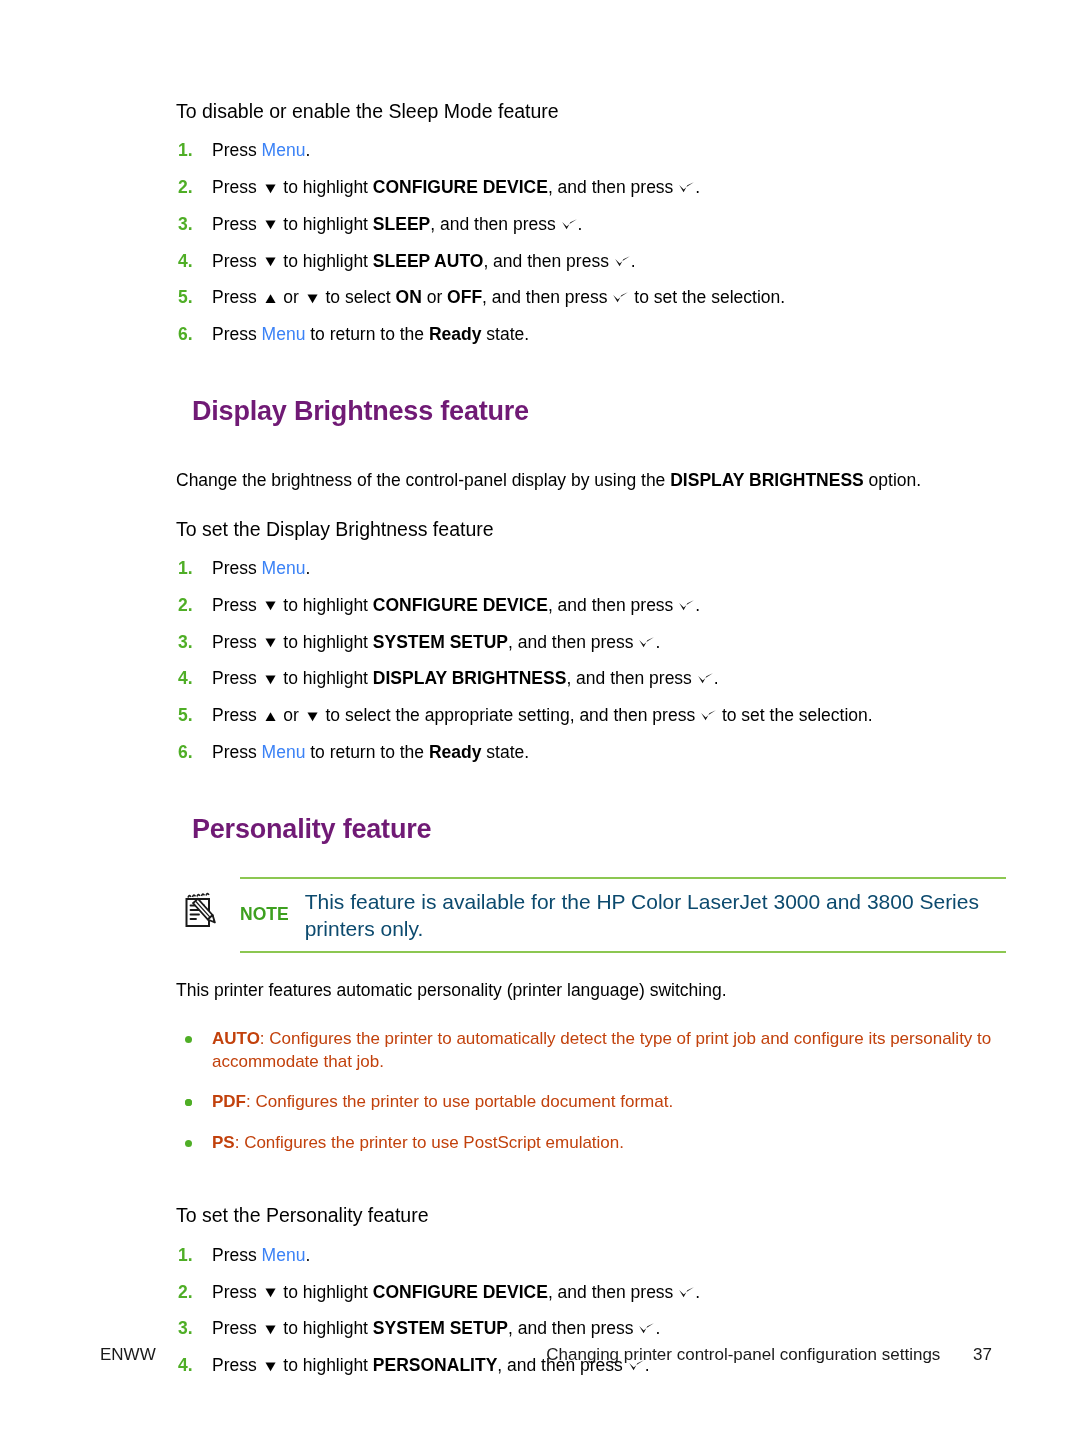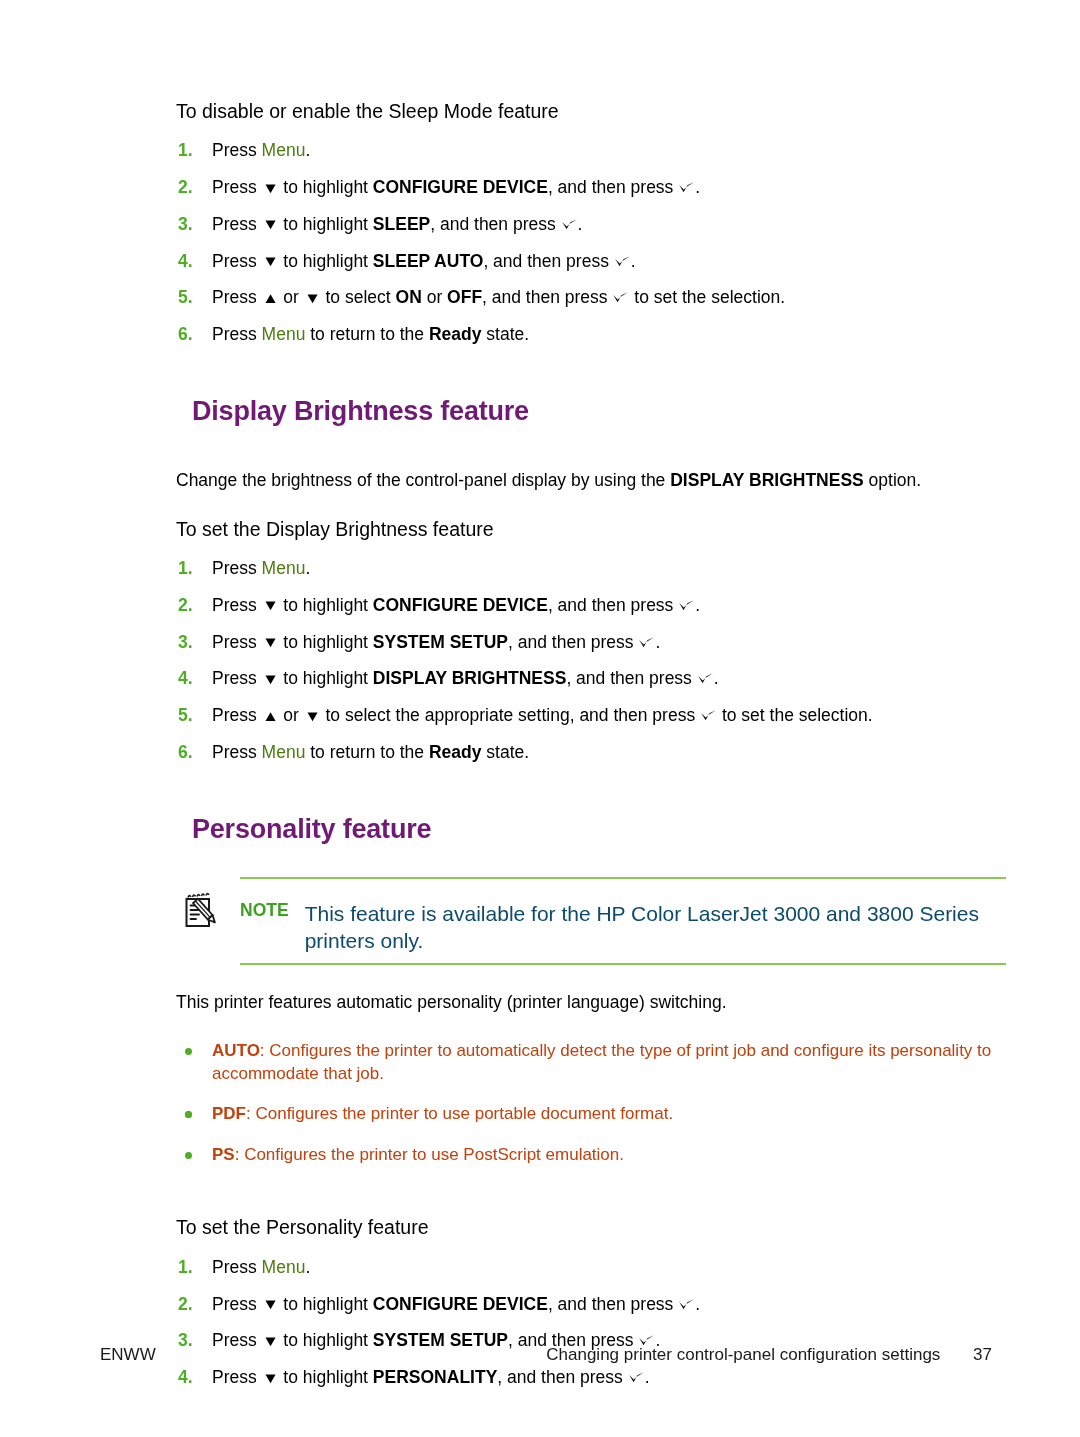--- a/index.html
+++ b/index.html
@@ -109,21 +109,21 @@
     top: 8px;
     width: 7px;
     height: 7px;
     border-radius: 50%;
     background: #4fae26;
     display: block;
   }
 
   
   .menu-token {
-    color: #4d7c0f;
+    color: #3b82f6;
     margin-top: 12px;
   }
   .ui-bold {
     font-weight: bold;
   }
   .glyph {
     display: inline-block;
     font-size: 15px;
     line-height: 1;
     vertical-align: 0.5px;
@@ -149,24 +149,23 @@
     padding-left: 64px;
   }
   .note-rule {
     height: 2px;
     background: #8cc751;
     width: 766px;
     margin-left: 0;
   }
   .note-body {
     display: flex;
-    align-items: flex-start;
+    align-items: center;
     padding: 9px 0 9px 0;
     min-height: 26px;
-    margin-top: 12px;
   }
   .note-label {
     color: #3da01f;
     font-weight: bold;
     font-size: 17.5px;
     margin-right: 16px;
     white-space: nowrap;
   }
   .note-text {
     font-size: 21px;

